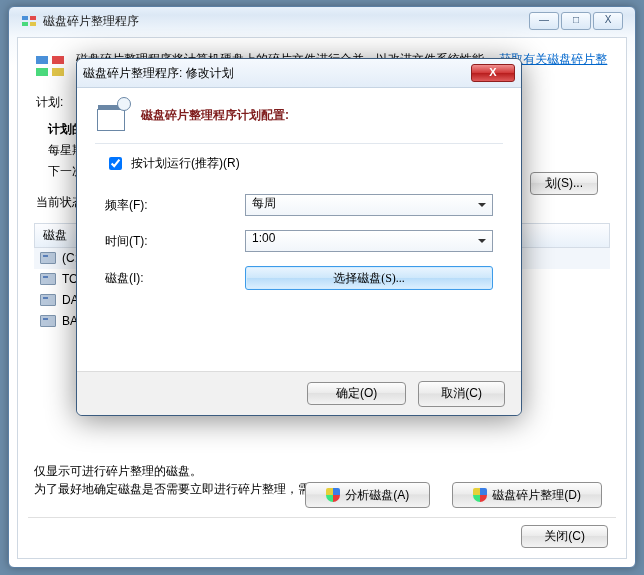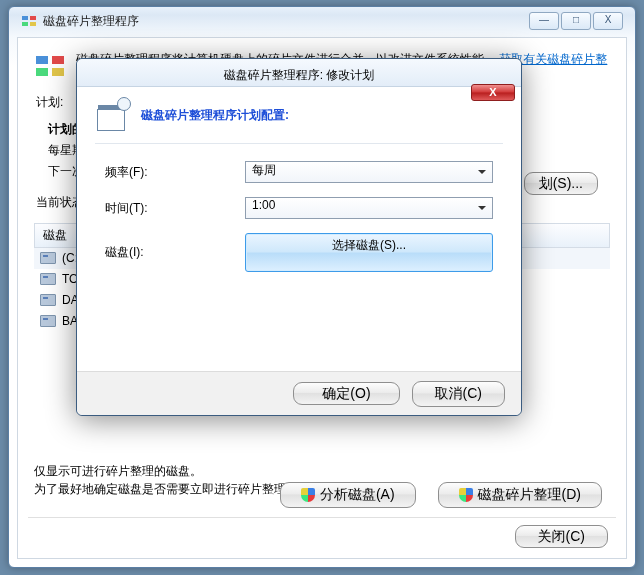--- a/index.html
+++ b/index.html
@@ -56,22 +56,22 @@
 
 .section-label { padding: 4px 18px; }
 .bold-line { font-weight: bold; padding: 6px 30px 2px; }
 .plain-line { padding: 2px 30px; }
 
 .btn {
   display: inline-flex; align-items: center; justify-content: center;
   height: 23px; padding: 0 14px;
   background: linear-gradient(#fdfdfd,#ececec 45%,#e1e1e1 50%,#f3f3f3);
   border: 1px solid #8f8f8f;
-  border-radius: 9px;
-  font-size: 14px;
+  border-radius: 4px;
+  font-size: 12px;
   cursor: pointer;
 }
 .btn-wide { height: 26px; padding: 0 20px; }
 .btn-shield::before {
   content: ""; width: 14px; height: 14px; margin-right: 5px;
   background: conic-gradient(#3a7fe6 0 25%, #e63a3a 0 50%, #3ae67f 0 75%, #e6cf3a 0);
   border-radius: 2px 2px 50% 50%;
 }
 .disk-header {
   margin: 8px 16px 0;
@@ -106,68 +106,68 @@
   border: 1px solid #3b5c80;
   border-radius: 6px;
   box-shadow: 0 4px 30px rgba(0,0,0,.45);
   z-index: 10;
 }
 .modal-titlebar {
   height: 28px;
   background: linear-gradient(#f5f9fe,#e3edf8);
   border-bottom: 1px solid #c6d4e3;
   border-radius: 6px 6px 0 0;
-  display: flex; align-items: center; padding: 8px 6px;
+  display: flex; align-items: center; padding: 14px 6px;
   font-size: 12px;
-  flex-direction: column;
 }
 .modal-close {
   margin-left: auto;
   width: 44px; height: 18px;
   background: linear-gradient(#f08f8f,#d23a3a 48%,#b81e1e 52%,#e05a5a);
   border: 1px solid #8f1e1e;
   border-radius: 3px;
   color: #fff; font-weight: bold; text-align: center; line-height: 15px;
   font-size: 11px;
   cursor: pointer;
 }
 .modal-body { position: absolute; left: 10px; right: 10px; top: 34px; bottom: 48px; }
 .modal-head { display: flex; align-items: center; padding: 6px 10px 12px; }
 .cal-icon { width: 32px; height: 32px; margin-right: 12px; position: relative; }
 .cal-icon .cal { width: 28px; height: 22px; border: 1px solid #6a87a6; background: #fff; position: absolute; left: 0; bottom: 0;}
 .cal-icon .cal::before{content:"";position:absolute;top:-5px;left:0;right:0;height:5px;background:#6a87a6;}
 .cal-icon .clk{width:14px;height:14px;border:1px solid #6a87a6;background:#eef5fb;border-radius:50%;position:absolute;right:-2px;top:-2px;}
-.modal-head-title { font-weight: bold; color: #1d4ed8; font-size: 12px; }
+.modal-head-title { font-weight: bold; color: #7f1d1d; font-size: 12px; }
 .modal-sep { height: 1px; background: #e1e7ee; margin: 0 8px 10px; }
 
 .chk-row { padding: 0 18px 14px; display: flex; align-items: center; gap: 6px; }
 .chk { width: 13px; height: 13px; }
 
 .form-row { display: flex; align-items: center; padding: 7px 18px; }
 .form-label { width: 140px; }
 .combo {
   flex: 1; height: 22px;
   border: 1px solid #8f9eb0;
   background: linear-gradient(#fff,#f1f5fa);
   display: flex; align-items: flex-start; padding: 0 6px;
   position: relative;
   cursor: pointer;
 }
 .combo::after {
   content: ""; position: absolute; right: 6px; top: 8px;
   border: 4px solid transparent; border-top-color: #333;
 }
 .select-disk-btn {
-  flex: 1; height: 39px;
+  flex: 1; height: 24px;
   border: 1px solid #3d9be9;
   background: linear-gradient(#eaf5ff,#cfe8fb 48%,#b9ddf9 52%,#ddf0ff);
   border-radius: 3px;
   text-align: center; line-height: 22px;
   cursor: pointer;
   box-shadow: inset 0 0 0 1px #d2ecff;
+  font-family: Liberation Serif, serif;
 }
 
 .modal-footer {
   position: absolute; left: 0; right: 0; bottom: 0; height: 44px;
   background: #f1f1f1;
   border-top: 1px solid #dcdcdc;
   display: flex; justify-content: flex-end; align-items: center;
   padding: 0 16px; gap: 12px;
   border-radius: 0 0 6px 6px;
 }
@@ -266,20 +266,24 @@
   <div class="modal-body">
     <div class="modal-head">
       <span class="cal-icon">
         <span class="cal"></span>
           <span class="clk"></span>
       </span>
       <span class="modal-head-title">磁盘碎片整理程序计划配置:</span>
     </div>
     <div class="modal-sep"></div>
 
+    <div class="chk-row">
+      <input type="checkbox" class="chk" checked="" style="">
+      <span>按计划运行(推荐)(R)</span>
+    </div>
 
     <div class="form-row">
       <span class="form-label">频率(F):</span>
       <div class="combo">
         <span>每周</span>
       </div>
     </div>
 
 
     <div class="form-row">

